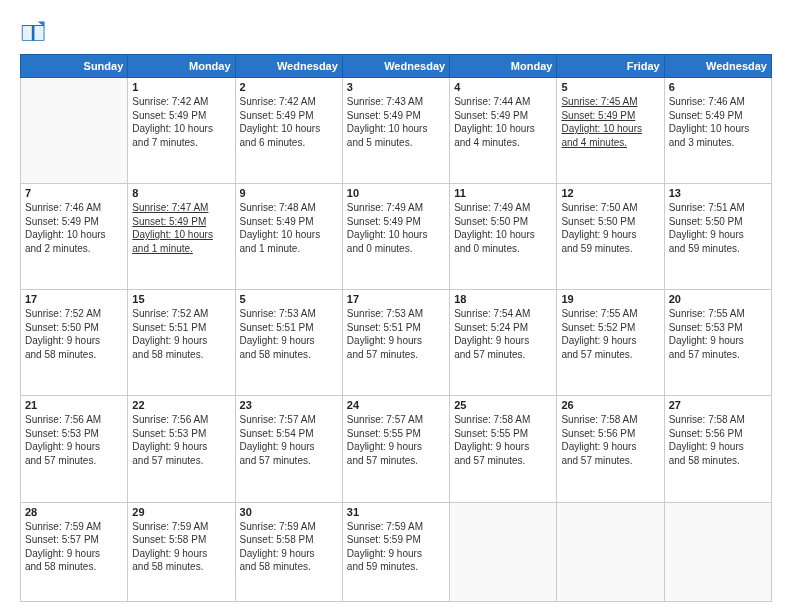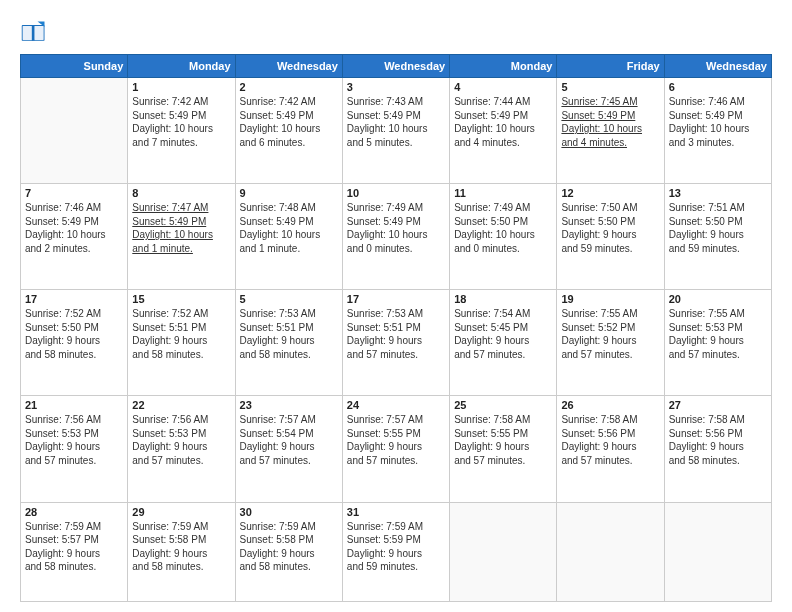--- a/index.html
+++ b/index.html
@@ -259,21 +259,21 @@
           <td>
             <div class="day-number">17</div>
             <div class="day-info" style="white-space: pre-line;">Sunrise: 7:53 AM
 Sunset: 5:51 PM
 Daylight: 9 hours
 and 57 minutes.</div>
           </td>
           <td>
             <div class="day-number">18</div>
             <div class="day-info" style="white-space: pre-line;">Sunrise: 7:54 AM
-Sunset: 5:45 PM
+Sunset: 5:24 PM
 Daylight: 9 hours
 and 57 minutes.</div>
           </td>
           <td>
             <div class="day-number">19</div>
             <div class="day-info" style="white-space: pre-line;">Sunrise: 7:55 AM
 Sunset: 5:52 PM
 Daylight: 9 hours
 and 57 minutes.</div>
           </td>

